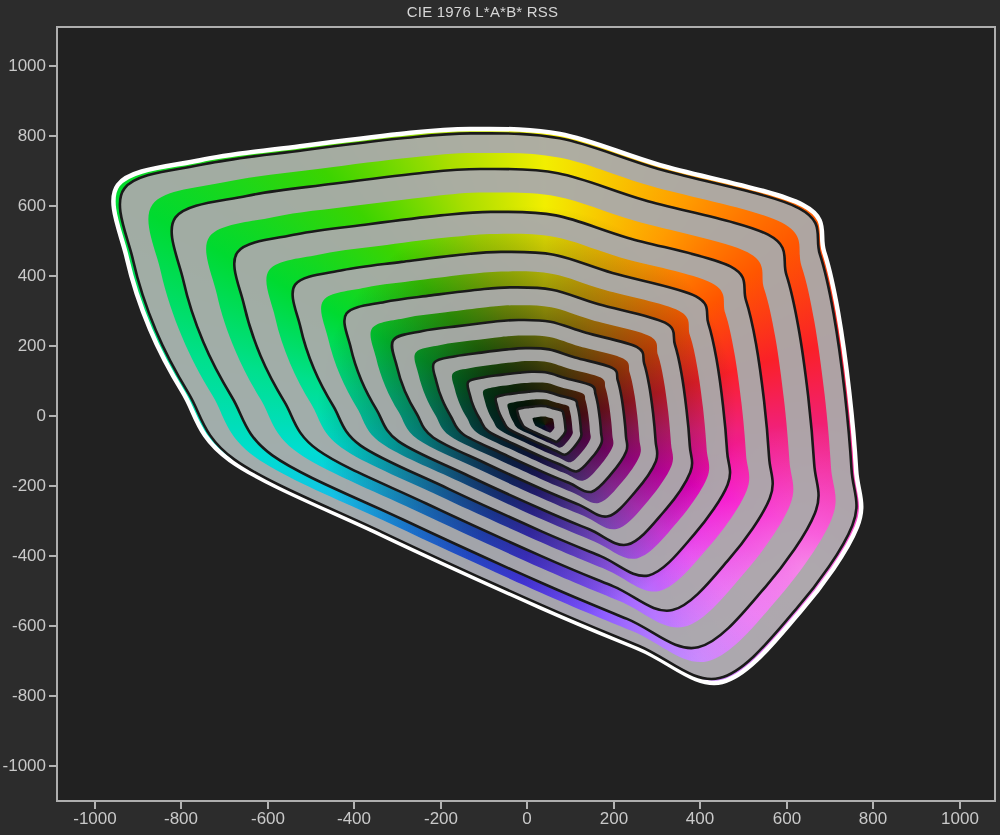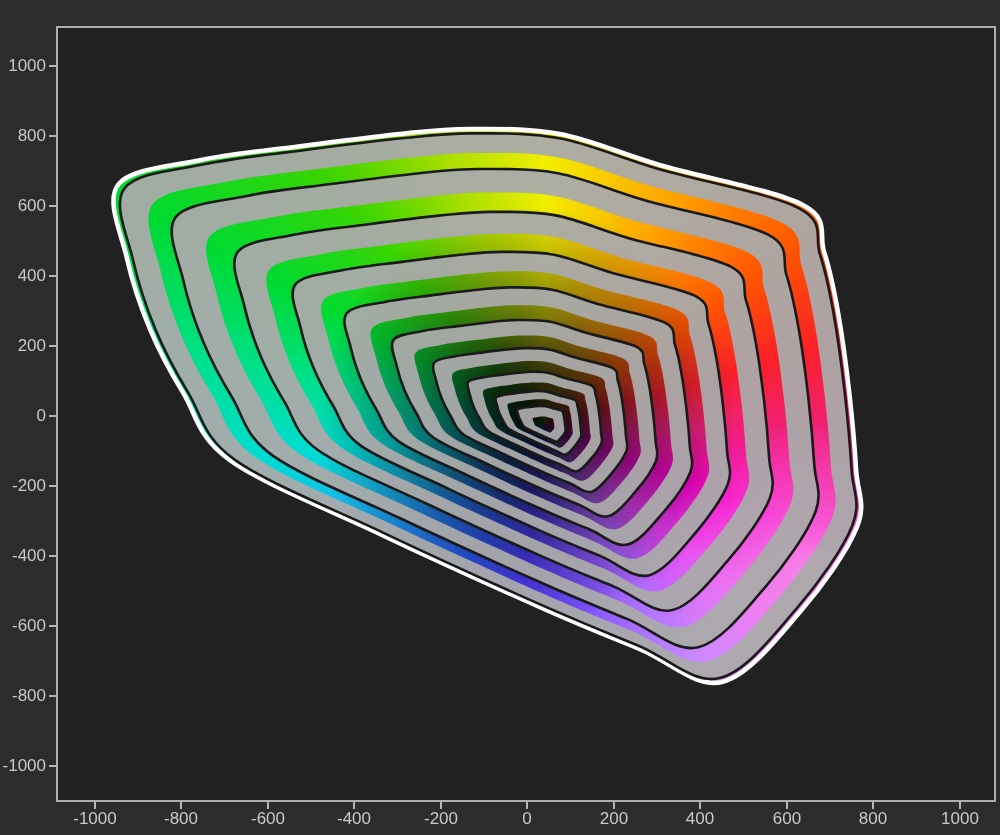--- a/index.html
+++ b/index.html
@@ -24,20 +24,21 @@
   }
   .y-tick-label{
     position:absolute;width:46px;text-align:right;color:#c9c9c9;
     font-size:17px;line-height:20px;
   }
 </style>
 </head>
 <body>
 
 <div id="screen">
+  <div id="chart-title">CIE 1976 L*A*B* RSS</div>
   <div id="plot-area">
     <div id="gamut-chart"><svg width="936" height="772" viewBox="0 0 936 772" xmlns="http://www.w3.org/2000/svg">
           <defs>
             <clipPath id="gamutClip">
               <path d="M59.9,157.0C72.0,140.7 111.7,138.6 142.0,132.2C172.4,125.7 208.6,122.5 241.9,118.2C275.2,113.8 313.5,108.8 341.8,105.9C370.2,103.0 385.2,101.0 411.9,101.0C438.6,101.0 470.2,99.9 501.9,105.9C533.6,111.9 561.7,125.2 602.2,137.1C642.7,148.9 717.6,162.5 744.9,177.0C772.3,191.4 760.3,206.0 766.1,223.9C772.0,241.7 775.8,260.7 780.0,284.1C784.1,307.4 788.2,337.5 791.2,363.9C794.2,390.2 796.8,419.4 798.1,441.9C799.4,464.4 808.4,475.3 799.0,498.9C789.6,522.6 764.4,558.2 741.9,584.0C719.4,609.8 690.7,647.8 664.1,654.0C637.4,660.2 612.2,633.6 581.9,621.1C551.5,608.6 525.3,598.3 482.0,579.1C438.7,559.9 373.6,530.5 321.9,505.9C270.3,481.4 204.7,455.6 171.9,432.1C139.1,408.6 138.5,386.8 125.2,364.9C111.8,343.0 101.2,323.3 91.9,300.9C82.5,278.4 74.3,254.1 68.9,230.2C63.6,206.2 47.7,173.3 59.9,157.0Z"></path>
             </clipPath>
           </defs>
           <foreignObject x="0" y="0" width="936" height="772" clip-path="url(#gamutClip)"><div xmlns="http://www.w3.org/1999/xhtml" style="width:936px;height:772px;background:radial-gradient(circle at 469px 388px, rgba(0,0,5,0.95) 0px, rgba(5,5,12,0.8) 45px, rgba(10,10,18,0.45) 110px, rgba(12,12,20,0) 210px),radial-gradient(circle at 752px 545px, rgba(255,255,255,0.5) 0px, rgba(255,255,255,0) 150px),radial-gradient(circle at 640px 640px, rgba(255,255,255,0.28) 0px, rgba(255,255,255,0) 130px),conic-gradient(from 0deg at 487px 397px, #f2ee00 0deg, #ff9c00 32deg, #ff5600 54deg, #fa2028 74deg, #f0207e 92deg, #f500c8 112deg, #e43cee 132deg, #ab62ff 150deg, #7a50ff 168deg, #4d3cff 188deg, #2b5cff 210deg, #208cfa 232deg, #16bce8 250deg, #00ddd2 264deg, #00e08c 281deg, #00da30 298deg, #3cd400 319deg, #aade00 340deg, #f2ee00 360deg);"></div></foreignObject>
           <path fill="none" stroke="#ffffff" stroke-width="4.5" stroke-linejoin="round" d="M59.9,157.0C72.0,140.7 111.7,138.6 142.0,132.2C172.4,125.7 208.6,122.5 241.9,118.2C275.2,113.8 313.5,108.8 341.8,105.9C370.2,103.0 385.2,101.0 411.9,101.0C438.6,101.0 470.2,99.9 501.9,105.9C533.6,111.9 561.7,125.2 602.2,137.1C642.7,148.9 717.6,162.5 744.9,177.0C772.3,191.4 760.3,206.0 766.1,223.9C772.0,241.7 775.8,260.7 780.0,284.1C784.1,307.4 788.2,337.5 791.2,363.9C794.2,390.2 796.8,419.4 798.1,441.9C799.4,464.4 808.4,475.3 799.0,498.9C789.6,522.6 764.4,558.2 741.9,584.0C719.4,609.8 690.7,647.8 664.1,654.0C637.4,660.2 612.2,633.6 581.9,621.1C551.5,608.6 525.3,598.3 482.0,579.1C438.7,559.9 373.6,530.5 321.9,505.9C270.3,481.4 204.7,455.6 171.9,432.1C139.1,408.6 138.5,386.8 125.2,364.9C111.8,343.0 101.2,323.3 91.9,300.9C82.5,278.4 74.3,254.1 68.9,230.2C63.6,206.2 47.7,173.3 59.9,157.0Z"></path>
           <path fill-rule="evenodd" fill="rgba(170,170,170,0.95)" stroke="none" d="M66.3,160.6C78.3,144.5 117.3,142.5 147.2,136.1C177.1,129.7 212.8,126.6 245.6,122.3C278.4,118.0 316.1,113.1 344.0,110.3C371.9,107.5 386.8,105.4 413.0,105.4C439.3,105.4 470.4,104.3 501.6,110.3C532.9,116.2 560.6,129.3 600.5,141.0C640.4,152.6 714.2,166.0 741.1,180.3C768.0,194.5 756.2,208.9 761.9,226.4C767.7,244.0 771.5,262.8 775.6,285.7C779.7,308.7 783.7,338.4 786.7,364.3C789.6,390.3 792.2,419.0 793.5,441.2C794.7,463.4 803.6,474.1 794.3,497.4C785.1,520.8 760.2,555.7 738.1,581.2C715.9,606.7 687.7,644.1 661.4,650.1C635.1,656.2 610.4,630.0 580.5,617.7C550.6,605.4 524.7,595.3 482.1,576.4C439.4,557.5 375.3,528.4 324.4,504.3C273.5,480.2 208.9,454.7 176.6,431.6C144.3,408.4 143.7,386.9 130.6,365.4C117.5,343.8 107.0,324.4 97.8,302.3C88.6,280.2 80.5,256.3 75.2,232.7C70.0,209.0 54.3,176.7 66.3,160.6Z M94.5,176.4C105.7,161.4 142.1,159.6 170.0,153.6C197.9,147.7 231.2,144.8 261.8,140.7C292.4,136.7 327.6,132.1 353.6,129.5C379.7,126.9 393.5,125.0 418.0,125.0C442.5,125.0 471.5,124.0 500.7,129.5C529.8,135.0 555.7,147.2 592.9,158.1C630.1,169.0 698.9,181.5 724.1,194.8C749.2,208.1 738.2,221.5 743.5,237.9C748.9,254.3 752.4,271.8 756.3,293.2C760.1,314.7 763.8,342.4 766.6,366.5C769.4,390.7 771.8,417.6 772.9,438.3C774.1,459.0 782.4,468.9 773.7,490.7C765.1,512.5 741.9,545.1 721.3,568.9C700.6,592.6 674.2,627.5 649.7,633.2C625.2,638.9 602.1,614.4 574.2,603.0C546.3,591.5 522.2,582.0 482.4,564.4C442.6,546.7 382.8,519.6 335.3,497.1C287.8,474.6 227.6,450.9 197.4,429.3C167.3,407.7 166.7,387.6 154.5,367.5C142.2,347.4 132.5,329.3 123.9,308.6C115.3,288.0 107.7,265.7 102.8,243.7C97.9,221.6 83.3,191.5 94.5,176.4Z"></path>

